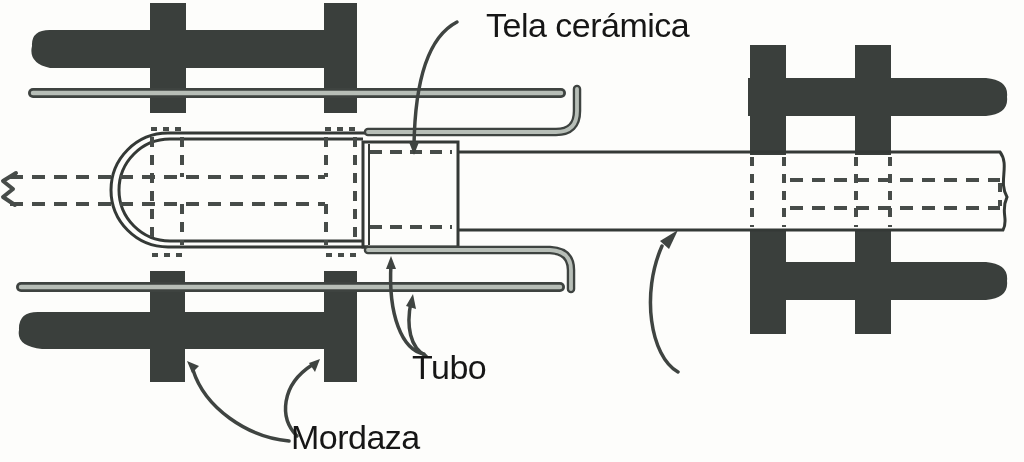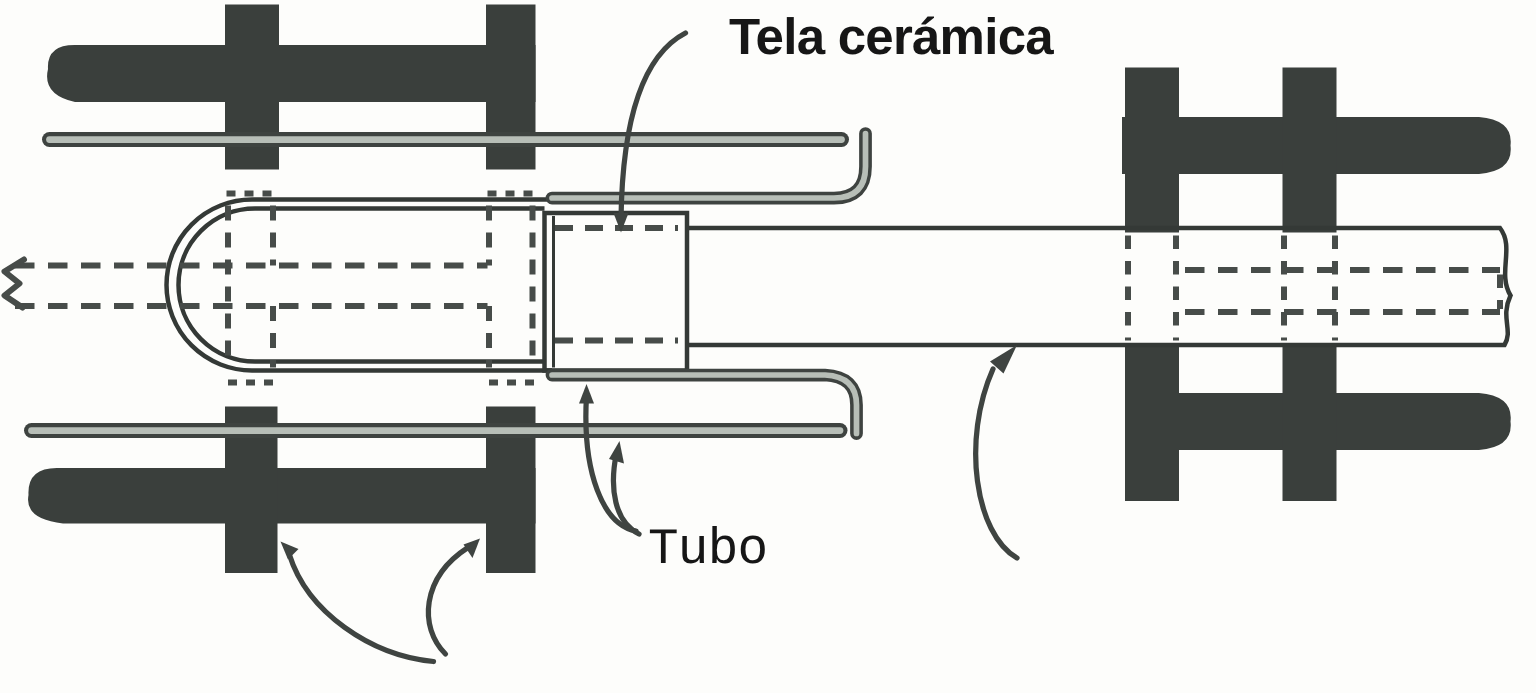--- a/index.html
+++ b/index.html
@@ -121,16 +121,17 @@
       <path d="M289,441 C247,437 205,408 193,370"></path>
       <polygon points="187,361 192,373 199,366" fill="#3f4441" stroke="none"></polygon>
       <path d="M297,436 C279,418 281,385 312,365"></path>
       <polygon points="320,359 309,363 315,372" fill="#3f4441" stroke="none"></polygon>
 
       <path d="M678,372 C650,356 641,293 662,246"></path>
       <polygon points="678,230 660,241 669,249" fill="#3f4441" stroke="none"></polygon>
     </g>
   </svg>
 
-  <div class="lbl" style="left:486px;top:8px;font-weight:bold;">Tela cerámica</div>
-  <div class="lbl" style="left:432px;top:350px;font-family:Liberation Mono, monospace;">Tubo</div>
+  <div class="lbl" style="left:486px;top:8px;">Tela cerámica</div>
+  <div class="lbl" style="left:412px;top:350px;">Tubo</div>
+  <div class="lbl" style="left:291px;top:420px;">Mordaza</div>
 
 </div>
 
 </body></html>

